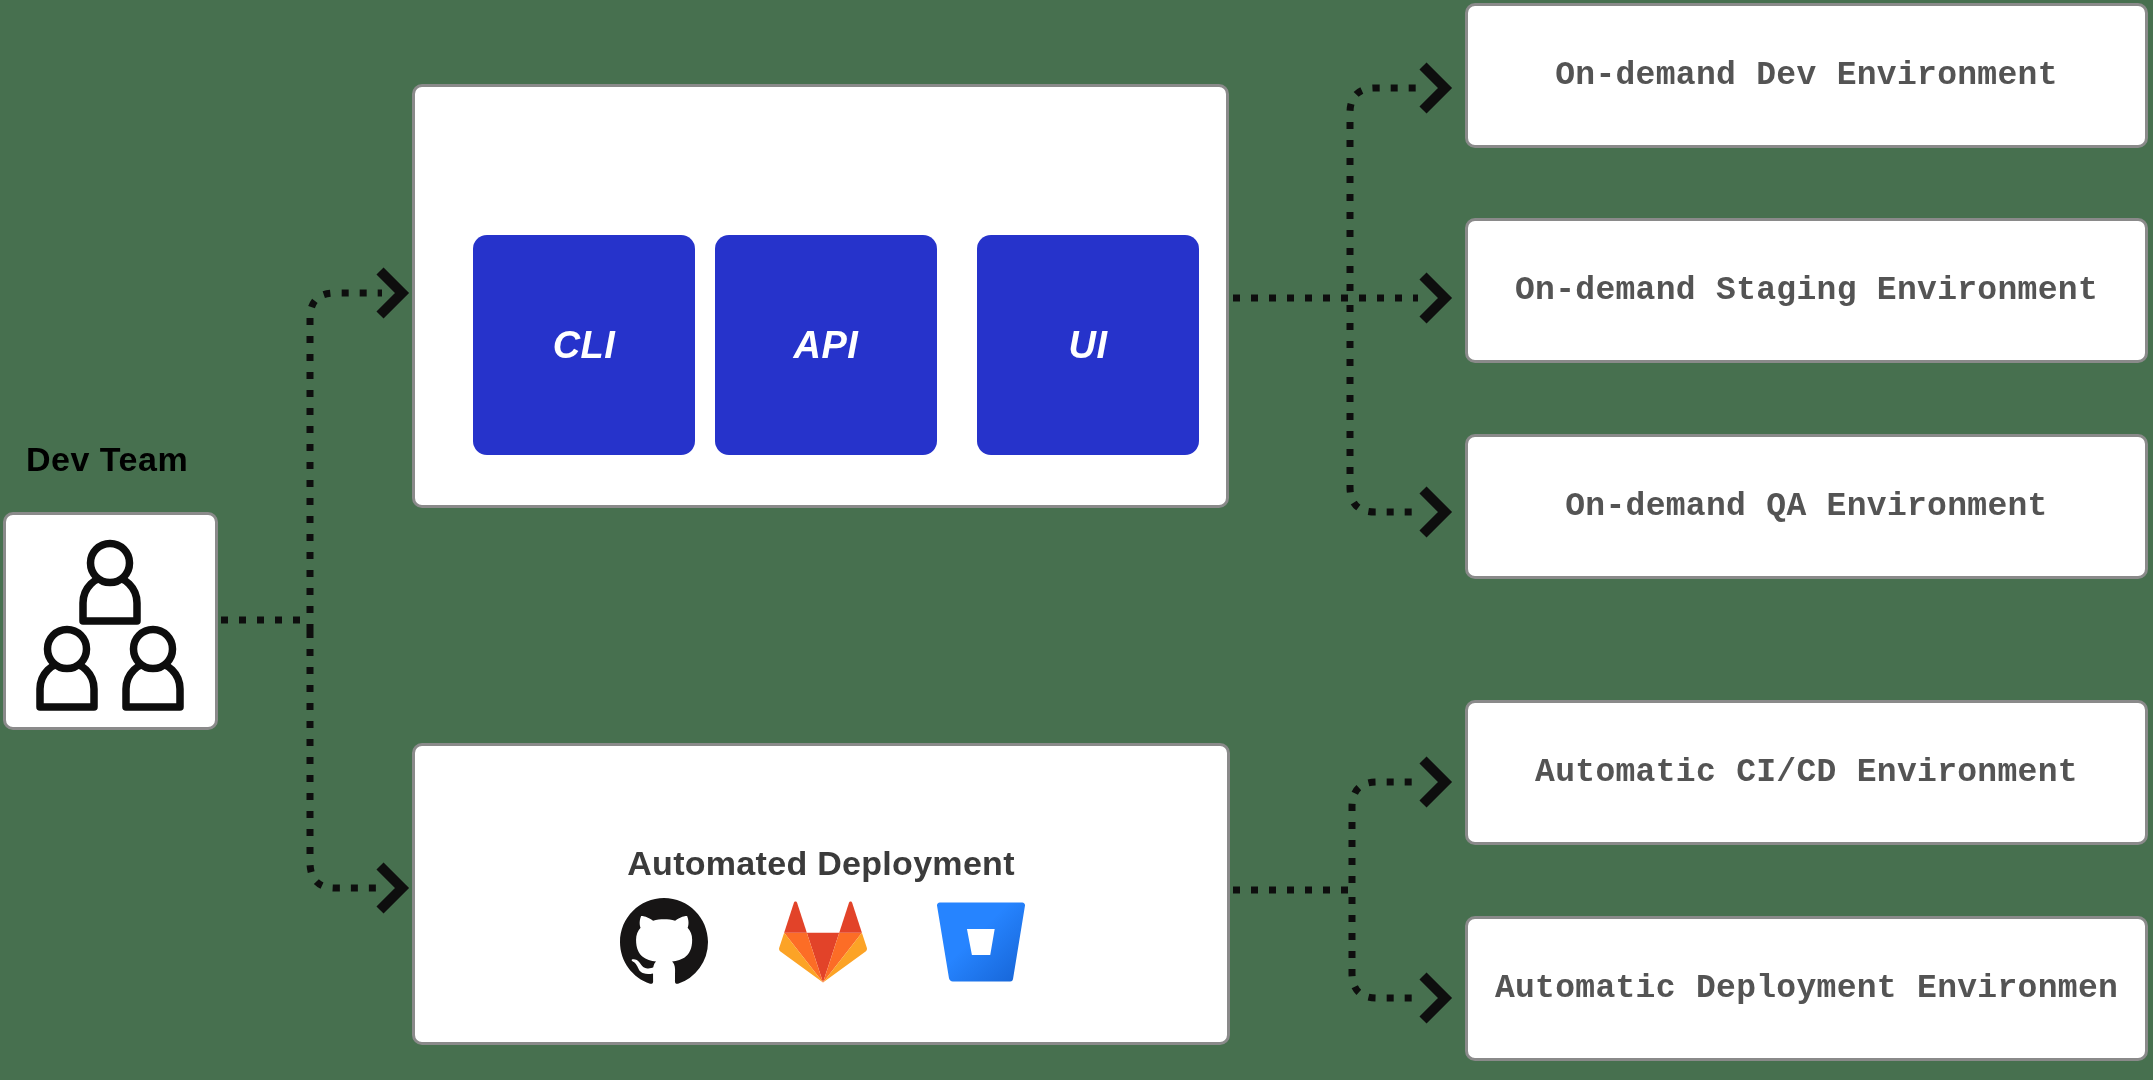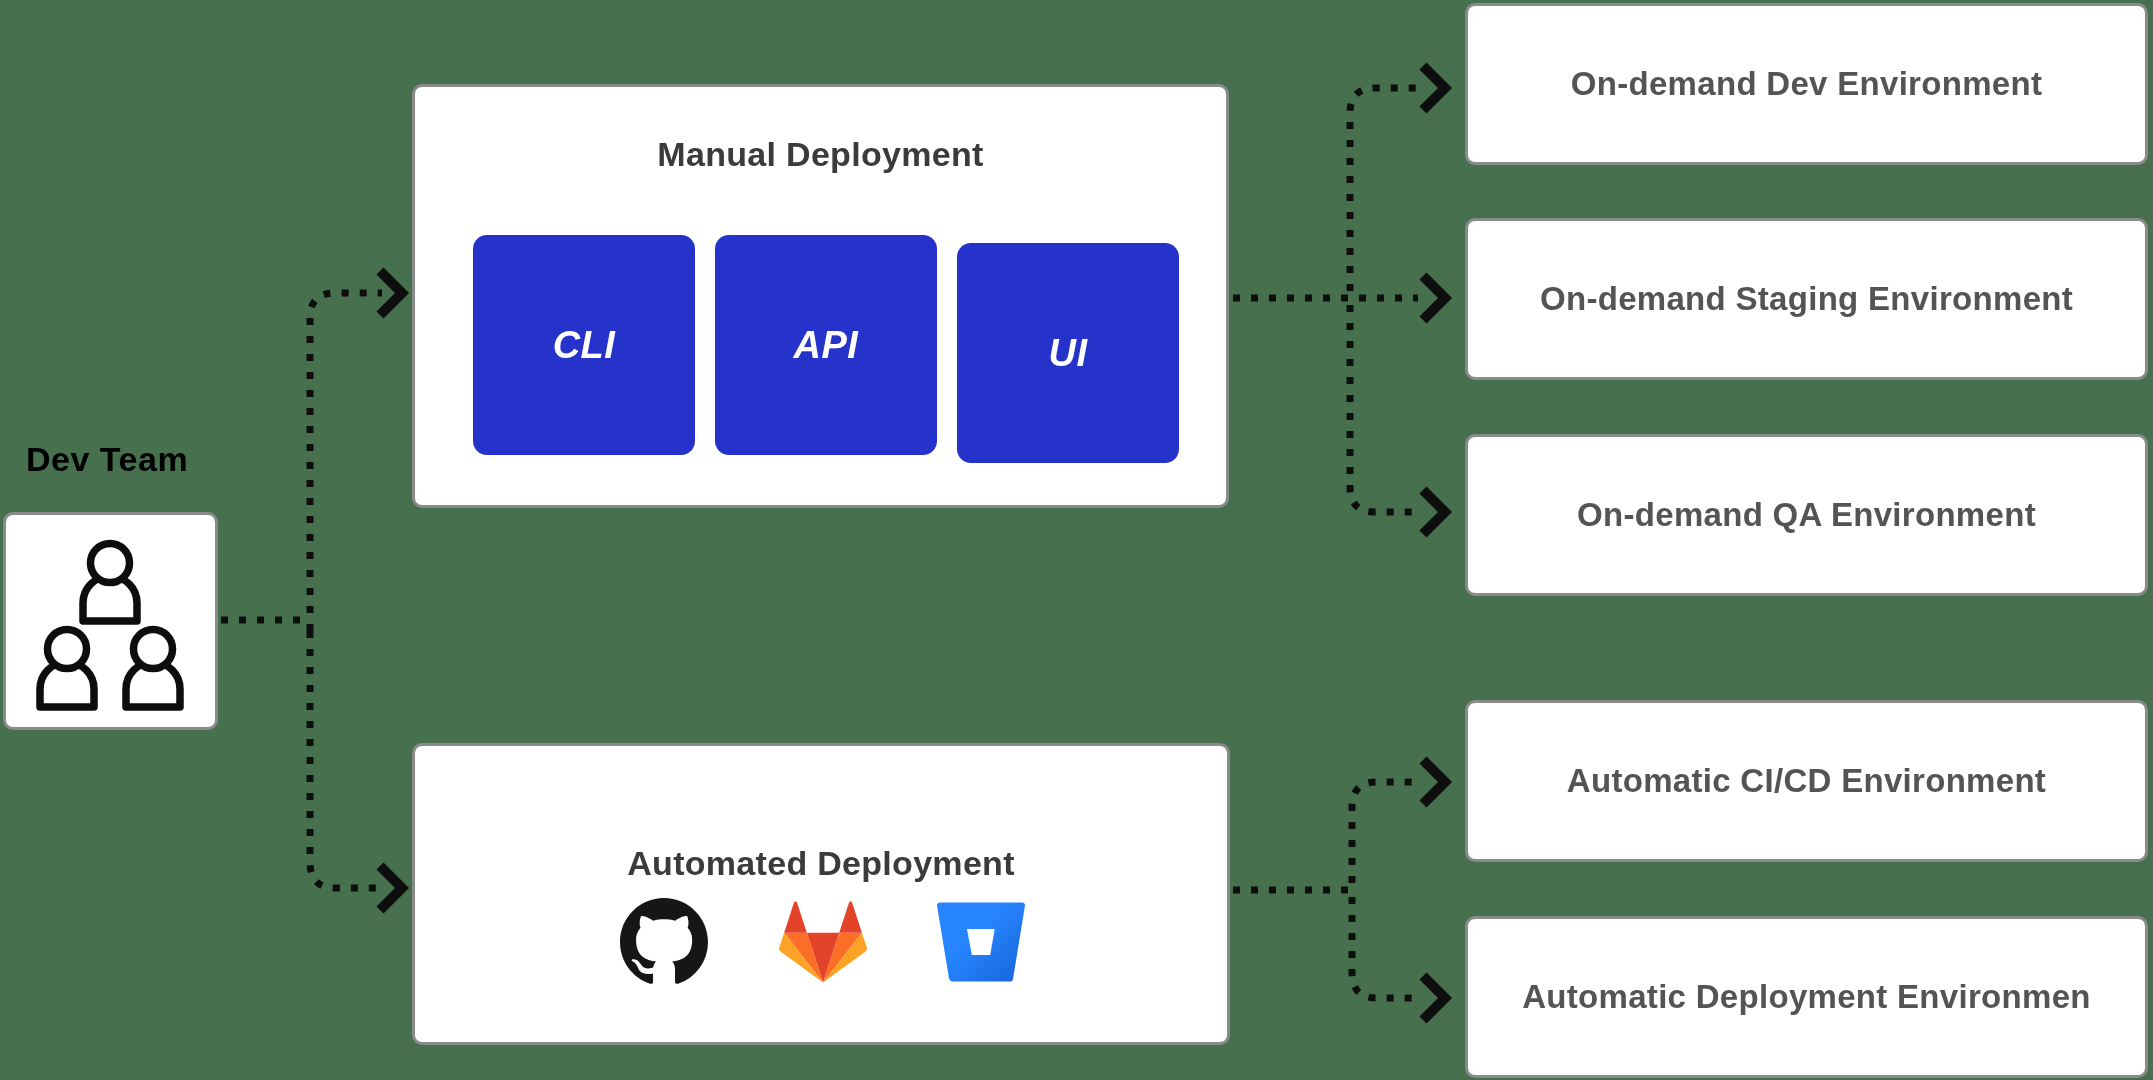--- a/index.html
+++ b/index.html
@@ -31,30 +31,30 @@
   }
   .manual-box .box-title{top:48px;}
   .auto-box .box-title{top:64px;margin-top:34px;}
 
   .method-square{
     position:absolute;top:148px;width:222px;height:220px;
     background:#2633cb;border-radius:14px;
     display:flex;align-items:center;justify-content:center;
     color:#ffffff;font-size:38px;font-weight:bold;letter-spacing:.5px;font-style:italic;
   }
-  .sq-0{left:58px;} .sq-1{left:300px;} .sq-2{left:542px;margin-top:8px;}
+  .sq-0{left:58px;} .sq-1{left:300px;} .sq-2{left:562px;}
 
   .logo{position:absolute;top:152px;width:88px;height:88px;}
   .logo-0{left:205px;} .logo-1{left:364px;} .logo-2{left:522px;}
 
   .env-box{
-    left:1465px;width:683px;height:162px;
+    left:1465px;width:683px;height:145px;
     display:flex;align-items:center;justify-content:center;
     font-size:33px;font-weight:bold;color:#545454;letter-spacing:.3px;
-    white-space:nowrap;overflow:hidden;
+    white-space:nowrap;overflow:hidden;font-family:Liberation Mono, monospace;
   }
   .env-0{top:3px;} .env-1{top:218px;} .env-2{top:434px;} .env-3{top:700px;} .env-4{top:916px;}
 </style>
 </head>
 <body>
 
 <div class="canvas">
 
   <svg class="connectors" viewBox="0 0 2153 1080" fill="none" xmlns="http://www.w3.org/2000/svg">
     <g stroke="#0e0e0e" stroke-width="7" stroke-dasharray="7 11">
@@ -94,21 +94,20 @@
         <path d="M 34 192 V 174 A 27 27 0 0 1 88 174 V 192 Z"></path>
         <circle cx="61" cy="134" r="19.5"></circle>
 
         <path d="M 120 192 V 174 A 27 27 0 0 1 174 174 V 192 Z"></path>
         <circle cx="147" cy="134" r="19.5"></circle>
       </g>
     </svg>
   </div>
 
   <div class="card manual-box">
-    <div class="box-title">Manual Deployment</div>
     <div class="method-square sq-0">CLI</div>
     <div class="method-square sq-1">API</div>
     <div class="method-square sq-2">UI</div>
   </div>
 
   <div class="card auto-box">
     <div class="box-title">Automated Deployment</div>
 
     <svg class="logo logo-0" viewBox="0 0 16 16" xmlns="http://www.w3.org/2000/svg">
       <path fill="#171515" d="M8 0C3.58 0 0 3.58 0 8c0 3.54 2.29 6.53 5.47 7.59.4.07.55-.17.55-.38 0-.19-.01-.82-.01-1.49-2.01.37-2.53-.49-2.69-.94-.09-.23-.48-.94-.82-1.13-.28-.15-.68-.52-.01-.53.63-.01 1.08.58 1.23.82.72 1.21 1.87.87 2.33.66.07-.52.28-.87.51-1.07-1.78-.2-3.64-.89-3.64-3.95 0-.87.31-1.59.82-2.15-.08-.2-.36-1.02.08-2.12 0 0 .67-.21 2.2.82.64-.18 1.32-.27 2-.27.68 0 1.36.09 2 .27 1.53-1.04 2.2-.82 2.2-.82.44 1.1.16 1.92.08 2.12.51.56.82 1.27.82 2.15 0 3.07-1.87 3.75-3.65 3.95.29.25.54.73.54 1.48 0 1.07-.01 1.93-.01 2.2 0 .21.15.46.55.38A8.012 8.012 0 0 0 16 8c0-4.42-3.58-8-8-8z"></path>

